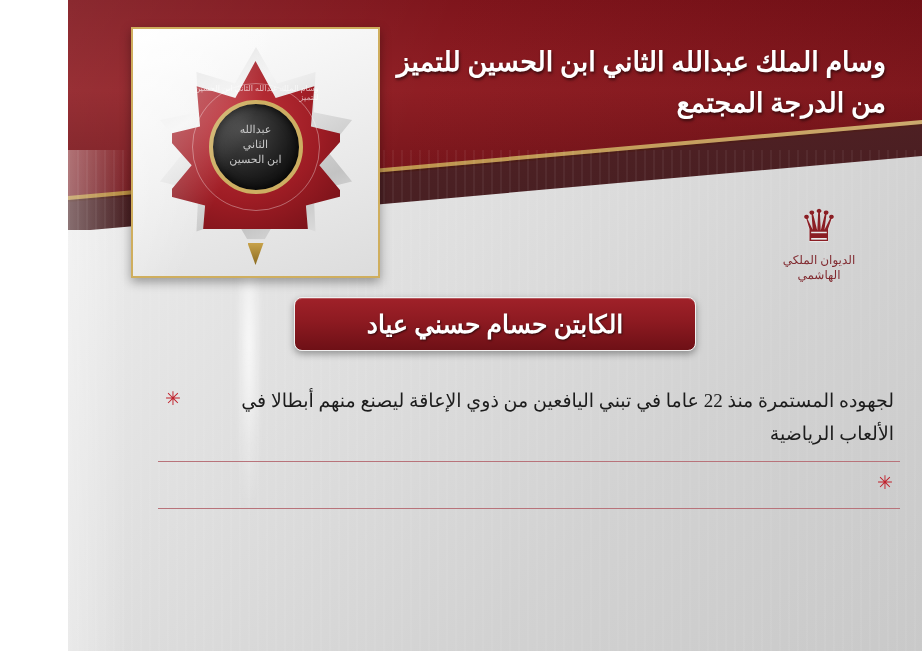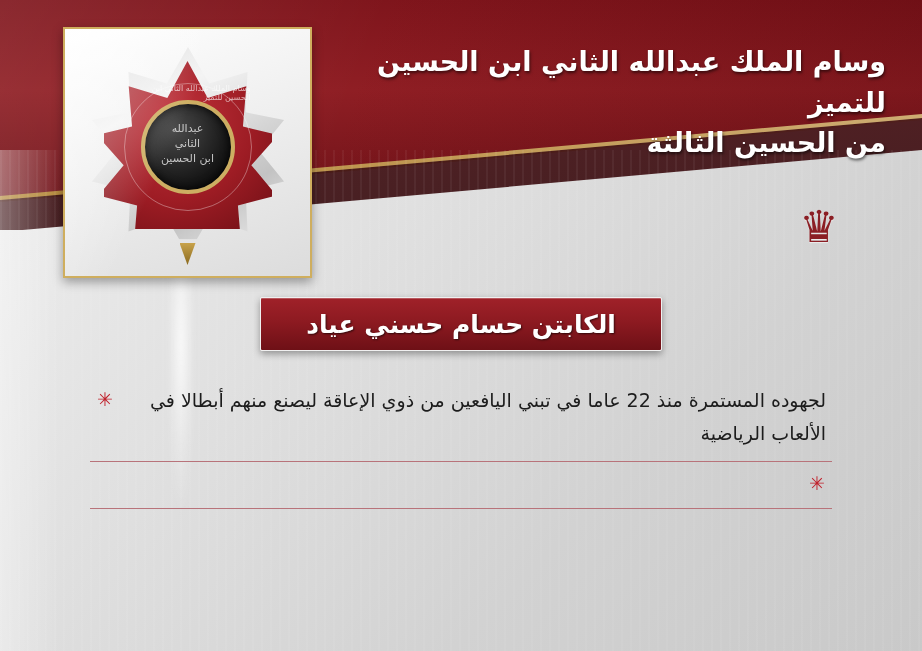--- a/index.html
+++ b/index.html
@@ -5,24 +5,25 @@
   html, body {
     margin: 0;
     padding: 0;
     background: #ffffff;
   }
   body {
     font-family: "DejaVu Sans", "Liberation Sans", sans-serif;
   }
   .slide {
     position: relative;
-    width: 922px;
+    width: 854px;
     height: 651px;
     overflow: hidden;
     background: linear-gradient(135deg, #f2f2f2 0%, #e2e2e2 35%, #d2d2d2 70%, #c9c9c9 100%);
+    font-family: Liberation Serif, serif;
   }
   
   .band-top {
     position: absolute;
     left: 0; top: 0;
     width: 922px;
     height: 200px;
     background: linear-gradient(180deg, #7d1118 0%, #8d1a20 45%, #6d0f15 100%);
     clip-path: polygon(0 0, 922px 0, 922px 118px, 0 200px);
   }
@@ -185,21 +186,21 @@
     color: #7d2228;
     opacity: .95;
   }
   
   .name-plate {
     position: absolute;
     left: 50%; top: 297px;
     transform: translateX(-50%);
     width: 400px;
     height: 52px;
-    border-radius: 2px;
+    border-radius: 8px;
     background: linear-gradient(180deg, #a02129 0%, #8d1a21 45%, #6e1016 100%);
     border: 1px solid #f0f0f0;
     box-shadow: 0 3px 7px rgba(0,0,0,.35), inset 0 1px 0 rgba(255,255,255,.25);
     display: flex;
     align-items: center;
     justify-content: center;
   }
   .name-plate-text {
     color: #ffffff;
     font-size: 25px;
@@ -251,41 +252,42 @@
   <div class="band-top"></div>
   <div class="band-top-gloss"></div>
   <div class="band-edge"></div>
   <div class="band-dark-wedge"></div>
 
   <div class="bg-streaks"></div>
   <div class="light-beam"></div>
 
   <div class="title-wrap">
     <div class="title-line">وسام الملك عبدالله الثاني ابن الحسين للتميز</div>
-    <div class="title-line">من الحسين الثالثة</div>
+    <div class="title-line">من الدرجة المجتمع</div>
   </div>
 
   <div class="medal-card">
     <div class="medal-star">
       <div class="star-shape"></div>
       <div class="star-red"></div>
       <div class="star-ring-text">وسام الملك عبدالله الثاني ابن الحسين للتميز</div>
       <div class="star-center">
         <div class="calig">
           <div>عبدالله</div>
           <div>الثاني</div>
           <div>ابن الحسين</div>
         </div>
       </div>
     </div>
     <div class="medal-ribbon-tip"></div>
   </div>
 
   <div class="court-logo">
     <div class="crown-mark">♛</div>
+    <div class="court-text">الديوان الملكي الهاشمي</div>
   </div>
 
   <div class="name-plate">
     <span class="name-plate-text">الكابتن حسام حسني عياد</span>
   </div>
 
   <div class="reasons">
 
     <div class="reason">
       <div class="reason-text">لجهوده المستمرة منذ 22 عاما في تبني اليافعين من ذوي الإعاقة ليصنع منهم أبطالا في الألعاب الرياضية</div>

